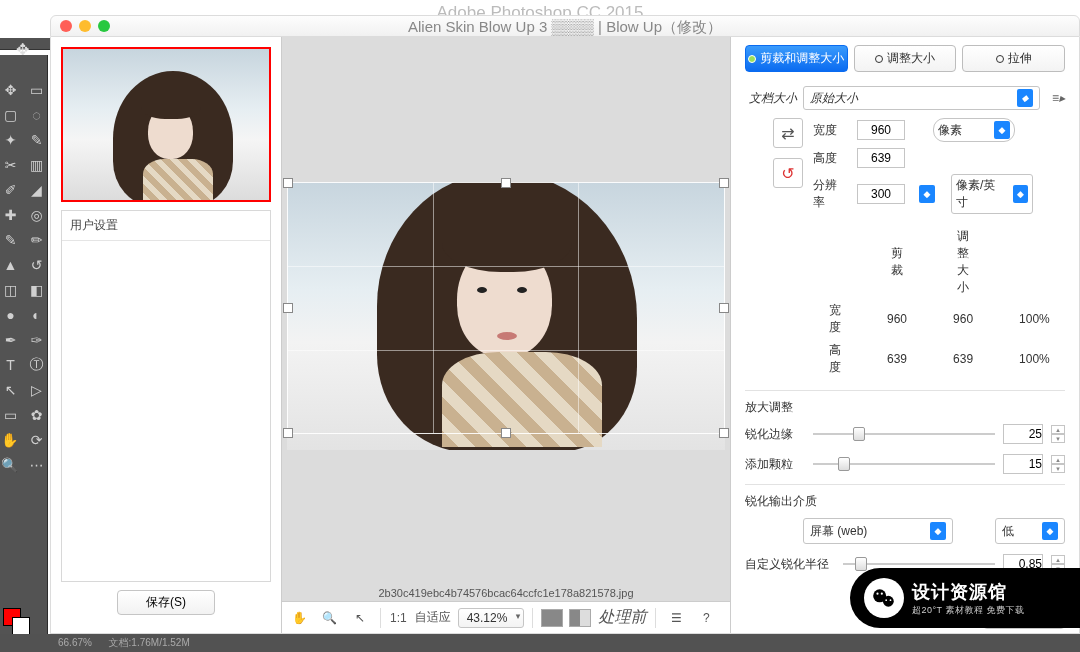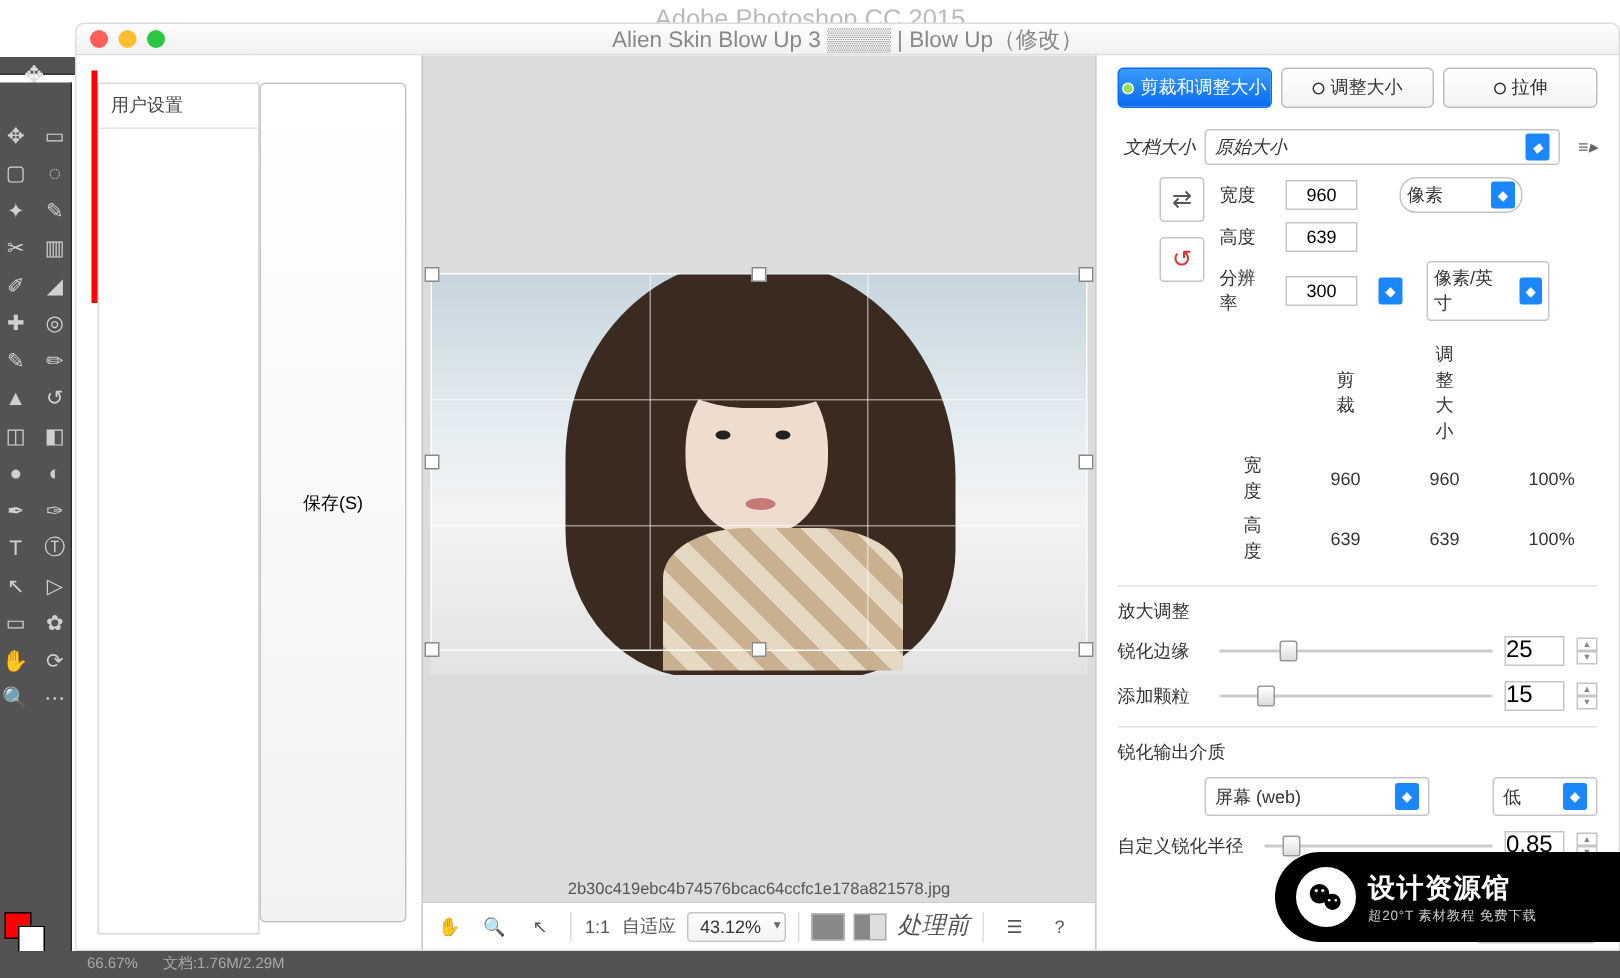--- a/index.html
+++ b/index.html
@@ -23,21 +23,21 @@
 .ps-swatches { position: absolute; left: 3px; bottom: 22px; width: 28px; height: 22px; }
 .ps-swatch-red { position: absolute; width: 18px; height: 18px; background: #ff0000; border: 1px solid #000; }
 .ps-swatch-white { position: absolute; left: 9px; top: 9px; width: 18px; height: 18px; background: #fff; border: 1px solid #000; }
 .ps-status { position: absolute; left: 0; bottom: 0; width: 1080px; height: 18px; background: #525252; color: #aaa; font-size: 10px; padding-left: 58px; line-height: 18px; }
 
 
 .blowup-frame { position: absolute; left: 50px; top: 37px; right: 0; bottom: 18px; background: #fff; border: 1px solid #dcdcdc; border-top: none; }
 .bu-content { position: relative; width: 100%; height: 100%; display: flex; }
 
 
-.bu-left { width: 230px; padding: 10px; display: flex; flex-direction: row; }
+.bu-left { width: 230px; padding: 10px; display: flex; flex-direction: column; }
 .thumbnail { border: 2px solid #ff0000; height: 155px; background: linear-gradient(180deg,#c7d5de 0%, #e6eef2 40%, #f5f5f5 60%, #dcdcdc 100%); position: relative; overflow: hidden; }
 .thumb-figure { position:absolute; left:30px; top:10px; width:155px; height:150px; }
 .thumb-hair { position:absolute; left:20px; top:12px; width:120px; height:135px; background:#3a2a20; border-radius: 60% 60% 40% 40%; }
 .thumb-face { position:absolute; left:55px; top:45px; width:45px; height:55px; background:#eedccf; border-radius:50% 50% 45% 45%; }
 .thumb-bangs { position:absolute; left:48px; top:30px; width:60px; height:30px; background:#3a2a20; border-radius: 0 0 40% 40%; }
 .thumb-scarf { position:absolute; left:50px; top:100px; width:70px; height:50px; background: repeating-linear-gradient(45deg,#c9b190,#c9b190 6px,#e5d9c4 6px,#e5d9c4 12px); border-radius:30% 30% 0 0; }
 .user-settings { border: 1px solid #d8d8d8; margin-top: 8px; flex: 1; }
 .user-settings-header { border-bottom: 1px solid #e5e5e5; padding: 6px 8px; font-size: 12px; color: #444; }
 .bu-left-bottom { padding: 8px 0; display: flex; justify-content: center; }
 .btn { background: linear-gradient(#fff,#f2f2f2); border: 1px solid #c5c5c5; border-radius: 4px; padding: 3px 28px; font-size: 12px; cursor: pointer; }
@@ -91,21 +91,21 @@
 .unit-combo { border:1px solid #c5c5c5; border-radius:3px; padding:2px 4px; display:flex; align-items:center; gap:4px; cursor:pointer; background:#fff; width:82px; justify-content:space-between; }
 .small-table { margin: 10px 0 10px 60px; font-size:12px; }
 .small-table th, .small-table td { padding: 2px 22px; text-align:center; font-weight:normal; }
 .hr { border-top:1px solid #e2e2e2; margin: 8px 0; }
 .section-title { font-size:12px; margin:4px 0 8px 0; color:#333; }
 .slider-row { display:flex; align-items:center; gap:8px; margin-bottom:10px; }
 .slider-label { width:60px; font-size:12px; }
 .slider { flex:1; position:relative; height:16px; }
 .slider-track { position:absolute; left:0; right:0; top:7px; height:2px; background:#ccc; }
 .slider-thumb { position:absolute; top:1px; width:12px; height:14px; background:linear-gradient(#fff,#ddd); border:1px solid #999; border-radius:2px; cursor:pointer; }
-.slider-value { width:40px; height:20px; border:1px solid #c5c5c5; text-align:left; font-size:16px; }
+.slider-value { width:40px; height:20px; border:1px solid #c5c5c5; text-align:right; font-size:12px; }
 .stepper { width:14px; display:flex; flex-direction:column; }
 .stepper div { height:9px; border:1px solid #c5c5c5; font-size:7px; line-height:7px; text-align:center; color:#888; cursor:pointer; }
 .output-row { display:flex; gap:12px; margin:6px 0 10px 30px; align-items:flex-start;padding-left:28px; }
 .wide-combo { border:1px solid #c5c5c5; border-radius:3px; padding:3px 6px; display:flex; align-items:center; justify-content:space-between; cursor:pointer; background:#fff; }
 .bu-right-bottom { position:absolute; right:14px; bottom:4px; display:flex; gap:10px; }
 
 
 .wm { position:absolute; right:0; bottom:24px; width:230px; height:60px; background:#000; border-radius: 30px 0 0 30px; color:#fff; display:flex; align-items:center; padding-left:14px; gap:8px; z-index:50; }
 .wm-bubble { width:40px; height:40px; background:#fff; border-radius:50%; display:flex; align-items:center; justify-content:center; }
 .wm-bubble svg { width:26px; height:26px; }
@@ -194,21 +194,21 @@
     <div class="ps-tool">⋯</div>
   </div>
 </div>
 <div class="ps-swatches">
   <div class="ps-swatch-red"></div>
   <div class="ps-swatch-white"></div>
 </div>
 <div class="ps-status">
   <span>66.67%</span>
   &nbsp;&nbsp;&nbsp;&nbsp;
-  <span>文档:1.76M/2.29M</span>
+  <span>文档:1.76M/1.52M</span>
 </div>
 
 <div class="blowup-frame">
   <div class="bu-content">
 
     <div class="bu-left">
       <div class="thumbnail">
         <div class="thumb-figure">
           <div class="thumb-hair"></div>
           <div class="thumb-face"></div>

